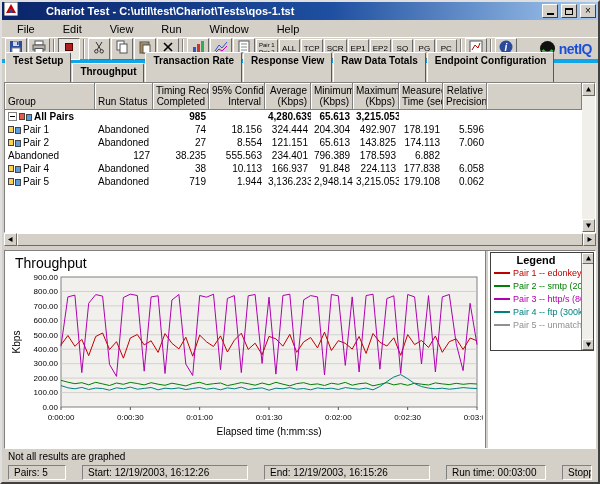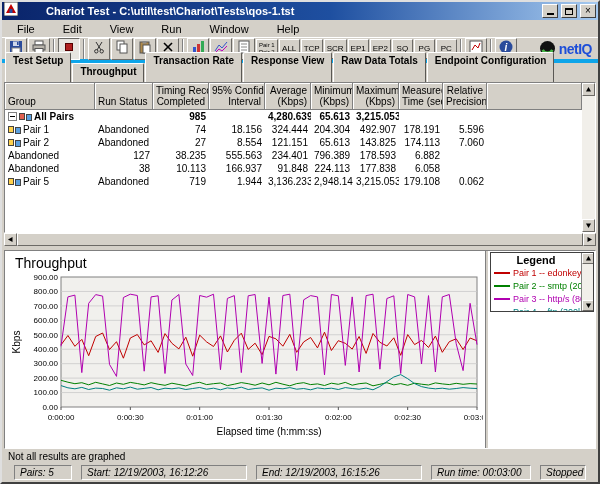--- a/index.html
+++ b/index.html
@@ -54,31 +54,31 @@
   .vtrack{flex:1;}
   .splitter{height:4px;flex:0 0 4px;}
 
   
   .results{flex:1;margin:0 2px;background:#fff;border:1px solid;border-color:#808080 #fff #fff #808080;display:flex;overflow:hidden;}
   .chart-pane{width:480px;flex:0 0 480px;padding:2px 0 0 6px;overflow:hidden;}
   .chart-title{font-size:14px;padding:2px 0 0 4px;color:#000;}
   .chart-pane svg text{font-family:"Liberation Sans","DejaVu Sans",sans-serif;fill:#000;}
   .vsplit{width:4px;flex:0 0 4px;background:#D4D0C8;border-left:1px solid #808080;border-right:1px solid #fff;}
   .legend-pane{flex:1;background:#fff;overflow:hidden;}
-  .legend-box{margin:1px;height:60px;border:1px solid #404040;display:flex;overflow:hidden;}
+  .legend-box{margin:1px;height:99px;border:1px solid #404040;display:flex;overflow:hidden;}
   .legend-content{flex:1;overflow:hidden;}
   .legend-title{text-align:center;font-weight:bold;font-size:11px;padding-top:1px;}
   .legend-item{display:flex;align-items:center;gap:3px;font-size:9px;height:13px;padding-left:3px;white-space:nowrap;overflow:hidden;}
   .legend-swatch{width:16px;height:0;border-top:2px solid #000;flex:0 0 auto;}
   .legend-scroll{width:12px;flex:0 0 12px;background:#F1EFEA;display:flex;flex-direction:column;justify-content:space-between;border-left:1px solid #808080;}
   .legend-scroll .scroll-btn{width:12px;height:11px;}
 
   
   .note-strip{height:15px;flex:0 0 15px;font-size:10px;line-height:15px;padding-left:6px;}
-  .statusbar{height:18px;flex:0 0 18px;display:flex;gap:9px;padding:1px 12px 2px;font-style:italic;}
+  .statusbar{height:18px;flex:0 0 18px;display:flex;gap:16px;padding:1px 6px 2px;}
   .status-panel{border:1px solid;border-color:#808080 #fff #fff #808080;padding:0 5px;font-size:10px;line-height:13px;white-space:nowrap;overflow:hidden;}
   .sp-pairs{min-width:58px;}
   .sp-start,.sp-end{min-width:166px;}
   .sp-run{min-width:100px;}
   .sp-stop{flex:1;}
 </style>
 </head>
 <body>
 
 <div class="window">
@@ -341,20 +341,27 @@
             <div class="td">Abandoned</div>
             <div class="td right">127</div>
             <div class="td right">38.235</div>
             <div class="td right">555.563</div>
             <div class="td right">234.401</div>
             <div class="td right">796.389</div>
             <div class="td right">178.593</div>
             <div class="td right">6.882</div>
           </div>
           <div class="trow">
+            <div class="td group-cell">
+              <svg width="13" height="10">
+                <rect x="0.5" y="1.5" width="5" height="6" fill="#FFD24D" stroke="#444"></rect>
+                <rect x="7.5" y="2.5" width="5" height="6" fill="#5AA0E0" stroke="#444"></rect>
+              </svg>
+              <span>Pair 4</span>
+            </div>
             <div class="td">Abandoned</div>
             <div class="td right">38</div>
             <div class="td right">10.113</div>
             <div class="td right">166.937</div>
             <div class="td right">91.848</div>
             <div class="td right">224.113</div>
             <div class="td right">177.838</div>
             <div class="td right">6.058</div>
           </div>
           <div class="trow">

